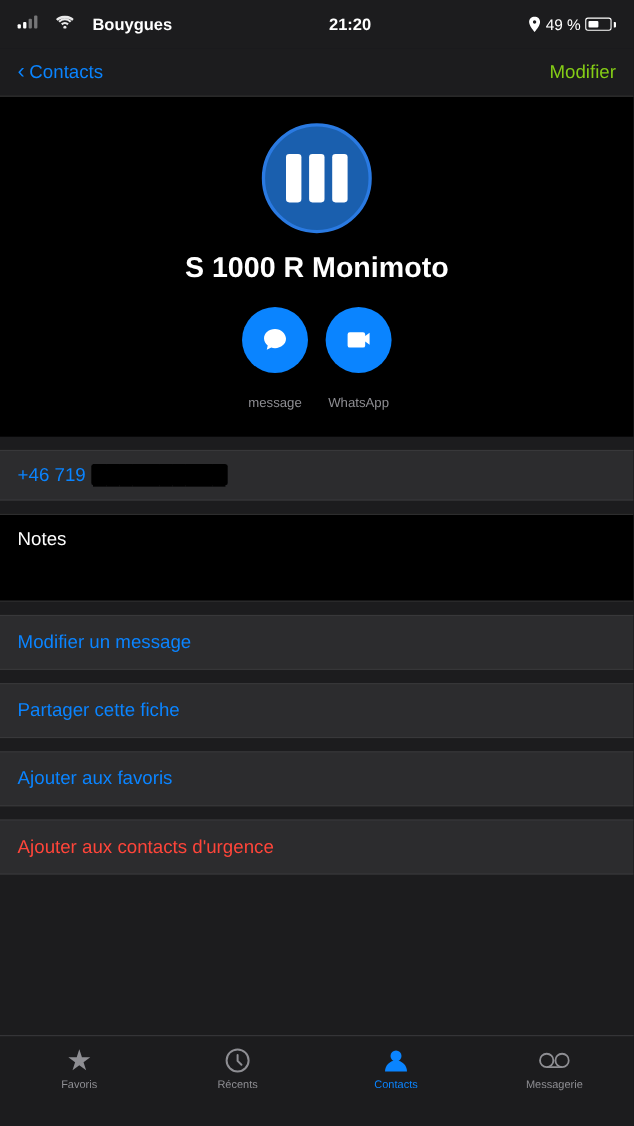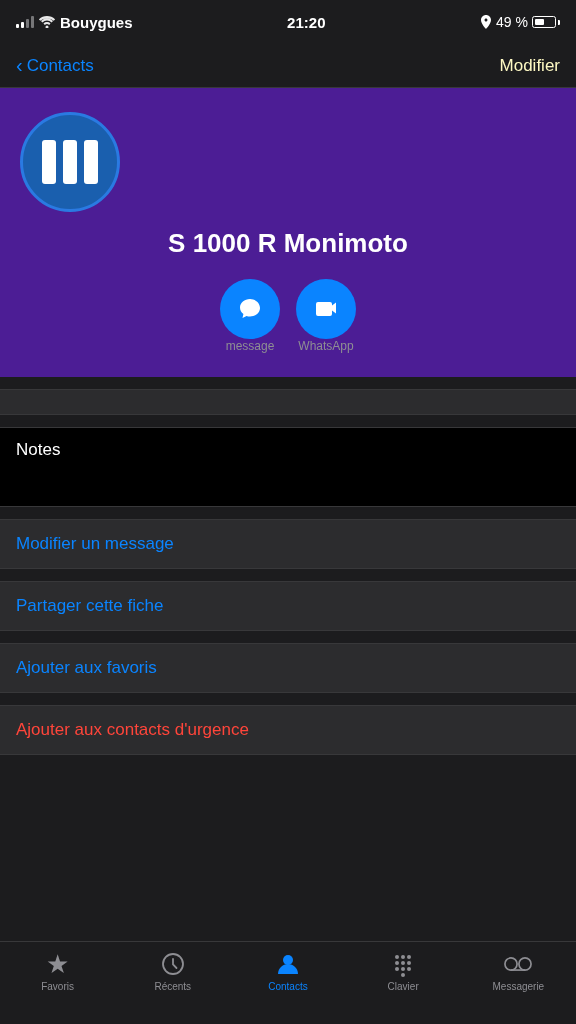--- a/index.html
+++ b/index.html
@@ -20,22 +20,21 @@
       background: #1c1c1e;
       display: flex;
       align-items: center;
       justify-content: space-between;
       padding: 0 16px;
     }
     .status-left {
       font-size: 15px;
       font-weight: 600;
       display: flex;
-      align-items: center;
-      gap: 5px;
+      gap: 17px;
     }
     .status-center {
       font-size: 15px;
       font-weight: 600;
     }
     .status-right {
       font-size: 14px;
       font-weight: 500;
       display: flex;
       align-items: center;
@@ -103,30 +102,31 @@
       font-size: 17px;
       gap: 4px;
       cursor: pointer;
     }
     .nav-back-chevron {
       font-size: 20px;
       line-height: 1;
       margin-top: -2px;
     }
     .nav-modifier {
-      color: #fef9c3;
+      color: #84cc16;
       font-size: 17px;
       cursor: pointer;
     }
 
     
     .profile-section {
-      background: #4c1d95;
+      background: #000000;
       display: flex;
       flex-direction: column;
+      align-items: center;
       padding: 24px 20px 20px;
     }
 
     .avatar-container {
       width: 100px;
       height: 100px;
       border-radius: 50%;
       background: #1a5fae;
       border: 3px solid #2a7ae2;
       display: flex;
@@ -163,21 +163,21 @@
       display: flex;
       gap: 16px;
       justify-content: center;
       margin-bottom: 4px;
     }
 
     .action-btn-wrap {
       display: flex;
       flex-direction: column;
       align-items: center;
-      gap: 0;
+      gap: 20px;
     }
 
     .action-btn {
       width: 60px;
       height: 60px;
       border-radius: 50%;
       display: flex;
       align-items: center;
       justify-content: center;
       cursor: pointer;
@@ -355,20 +355,23 @@
         </svg>
       </div>
       <span class="action-label">WhatsApp</span>
     </div>
 
 
   </div>
 </div>
 
 <div class="info-section">
+  <div class="info-value">
+    <span>+46 719 </span><span style="background:#000;color:#000;border-radius:2px;padding:0 2px;">██████████</span>
+  </div>
 </div>
 
 <div class="notes-section">
   <div class="notes-label">Notes</div>
 </div>
 
 <div class="action-link">
   <span class="action-link-text blue">Modifier un message</span>
 </div>
 
@@ -404,37 +407,20 @@
   <div class="tab-item">
     <div class="tab-icon active">
       <svg width="28" height="28" viewBox="0 0 28 28" fill="none">
         <circle cx="14" cy="10" r="5" fill="#0a84ff"></circle>
         <path d="M4 24c0-5.52 4.48-10 10-10s10 4.48 10 10" fill="#0a84ff"></path>
       </svg>
     </div>
     <span class="tab-label active">Contacts</span>
   </div>
 
-  <div class="tab-item">
-    <div class="tab-icon">
-      <svg width="26" height="26" viewBox="0 0 26 26" fill="#8e8e93">
-        <circle cx="7" cy="6" r="2"></circle>
-        <circle cx="13" cy="6" r="2"></circle>
-        <circle cx="19" cy="6" r="2"></circle>
-        <circle cx="7" cy="12" r="2"></circle>
-        <circle cx="13" cy="12" r="2"></circle>
-        <circle cx="19" cy="12" r="2"></circle>
-        <circle cx="7" cy="18" r="2"></circle>
-        <circle cx="13" cy="18" r="2"></circle>
-        <circle cx="19" cy="18" r="2"></circle>
-        <circle cx="13" cy="24" r="2"></circle>
-      </svg>
-    </div>
-    <span class="tab-label">Clavier</span>
-  </div>
 
   <div class="tab-item">
     <div class="tab-icon">
       <svg width="30" height="20" viewBox="0 0 30 20" fill="none">
         <circle cx="7.5" cy="10" r="6.5" stroke="#8e8e93" stroke-width="1.8"></circle>
         <circle cx="22.5" cy="10" r="6.5" stroke="#8e8e93" stroke-width="1.8"></circle>
         <line x1="7.5" y1="16.5" x2="22.5" y2="16.5" stroke="#8e8e93" stroke-width="1.8"></line>
       </svg>
     </div>
     <span class="tab-label">Messagerie</span>

